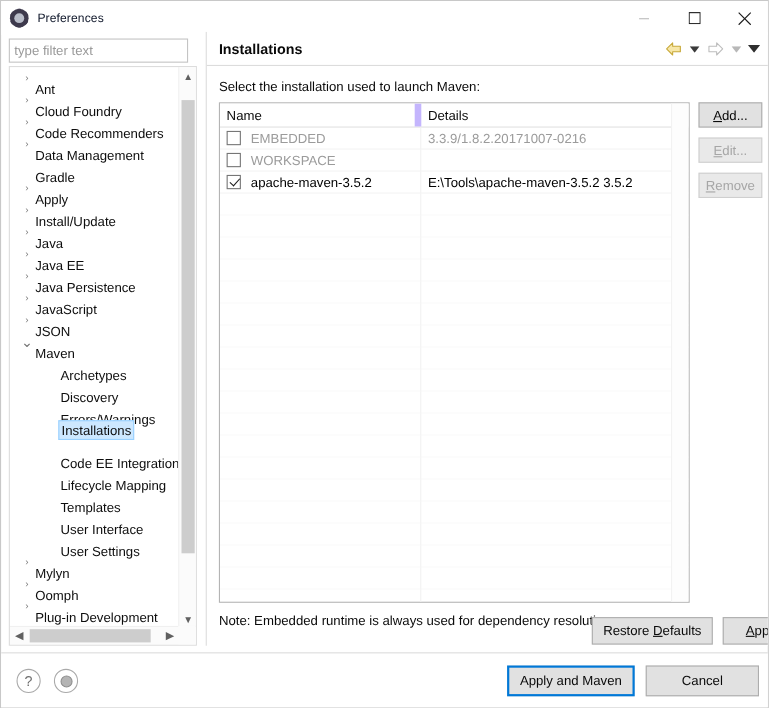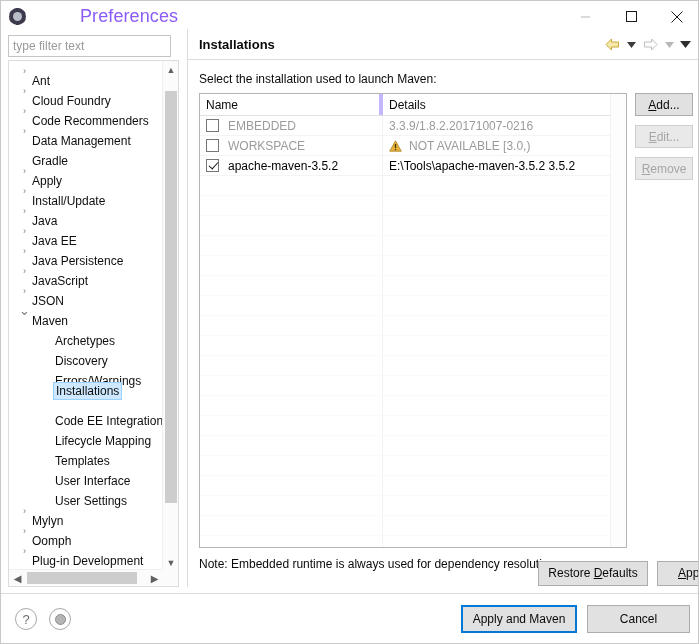--- a/index.html
+++ b/index.html
@@ -46,24 +46,23 @@
   }
   .title-icon .tooth {
     position: absolute;
     background: #3e3a4d;
     width: 3px; height: 17px;
     left: 7px; top: 0;
   }
   .title-icon .tooth.t2 { transform: rotate(60deg); }
   .title-icon .tooth.t3 { transform: rotate(120deg); }
   .title-text {
-    font-size: 18px;
-    color: #8b5cf6;
+    font-size: 11px;
+    color: #0f172a;
     letter-spacing: .1px;
-    margin-left: 46px;
   }
   .win-controls {
     position: absolute; right: 0; top: 0;
     height: 31px; display: flex;
   }
   .win-btn {
     width: 46px; height: 31px;
     display: flex; align-items: center; justify-content: center;
   }
   .win-btn svg { display: block; }
@@ -214,21 +213,21 @@
     height: 22px;
     border-bottom: 1px solid #e2e2e2;
     background: #ffffff;
   }
   .th {
     font-size: 12px;
     color: #0a0a0a;
     display: flex; align-items: center;
     padding-left: 6px;
   }
-  .th.c1 { width: 183px; border-right: 4px solid #c4b5fd; }
+  .th.c1 { width: 183px; border-right: 6px solid #c4b5fd; }
   .th.c2 { flex: 1; }
   .tbl-row {
     display: flex;
     height: 20px;
     align-items: center;
     border-bottom: 1px solid #f4f4f4;
   }
   .td {
     font-size: 12px;
     display: flex; align-items: center;
@@ -545,30 +544,20 @@
             </div>
             <div class="td c2 dim">
               <span>3.3.9/1.8.2.20171007-0216</span>
             </div>
           </div>
           <div class="tbl-row">
             <div class="td c1 dim">
               <span class="cb"></span>
               <span>WORKSPACE</span>
             </div>
-            <div class="td c2 dim">
-              <span class="warn-ico">
-                <svg width="13" height="12" viewBox="0 0 13 12">
-                  <path d="M6.5 0.8 L12.3 11.2 L0.7 11.2 Z" fill="#e8b33a" stroke="#a8821f" stroke-width="0.8" stroke-linejoin="round"></path>
-                  <rect x="5.8" y="4" width="1.4" height="4" fill="#4a3a0a"></rect>
-                  <rect x="5.8" y="8.8" width="1.4" height="1.4" fill="#4a3a0a"></rect>
-                </svg>
-              </span>
-              <span>NOT AVAILABLE [3.0,)</span>
-            </div>
           </div>
           <div class="tbl-row">
             <div class="td c1">
               <span class="cb checked"></span>
               <span>apache-maven-3.5.2</span>
             </div>
             <div class="td c2">
               <span>E:\Tools\apache-maven-3.5.2 3.5.2</span>
             </div>
           </div>

